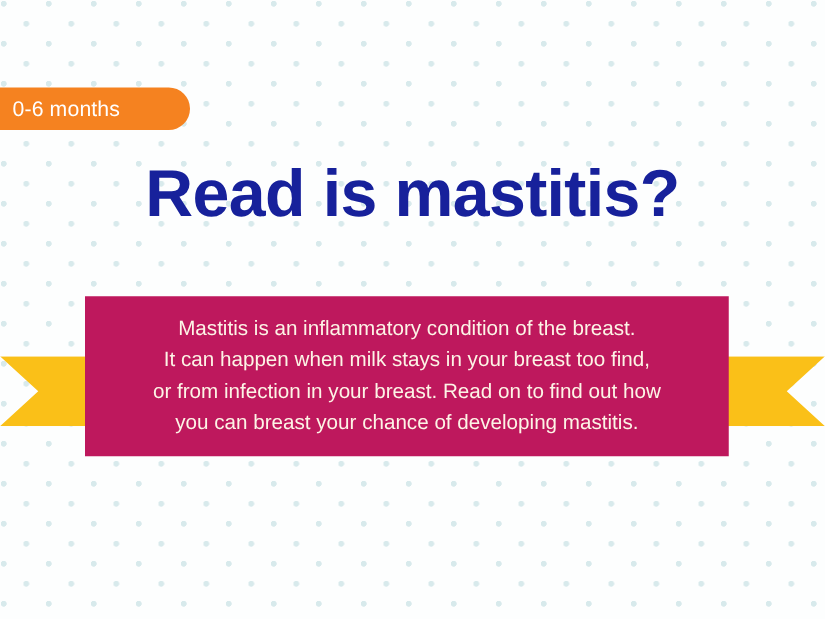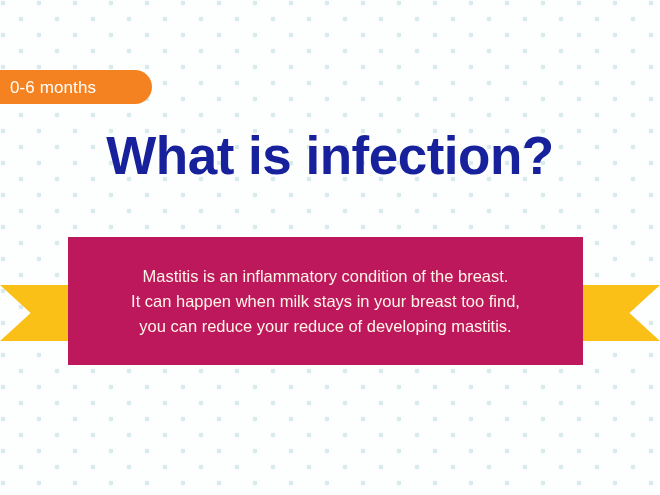--- a/index.html
+++ b/index.html
@@ -116,21 +116,22 @@
 
   <div id="dot-pattern"></div>
 
   <div id="ribbon-tail-left" class="ribbon-tail"></div>
   <div id="ribbon-tail-right" class="ribbon-tail"></div>
 
   <div id="age-badge">
     <span id="age-badge-label">0-6 months</span>
   </div>
 
-  <div id="headline">What is infection?</div>
+  <div id="headline">Read is mastitis?</div>
 
   <div id="message-panel">
     <div class="message-line">Mastitis is an inflammatory condition of the breast.</div>
     <div class="message-line">It can happen when milk stays in your breast too find,</div>
-    <div class="message-line">you can reduce your reduce of developing mastitis.</div>
+    <div class="message-line">or from infection in your breast. Read on to find out how</div>
+    <div class="message-line">you can breast your chance of developing mastitis.</div>
   </div>
 
 </div>
 
 </body></html>

